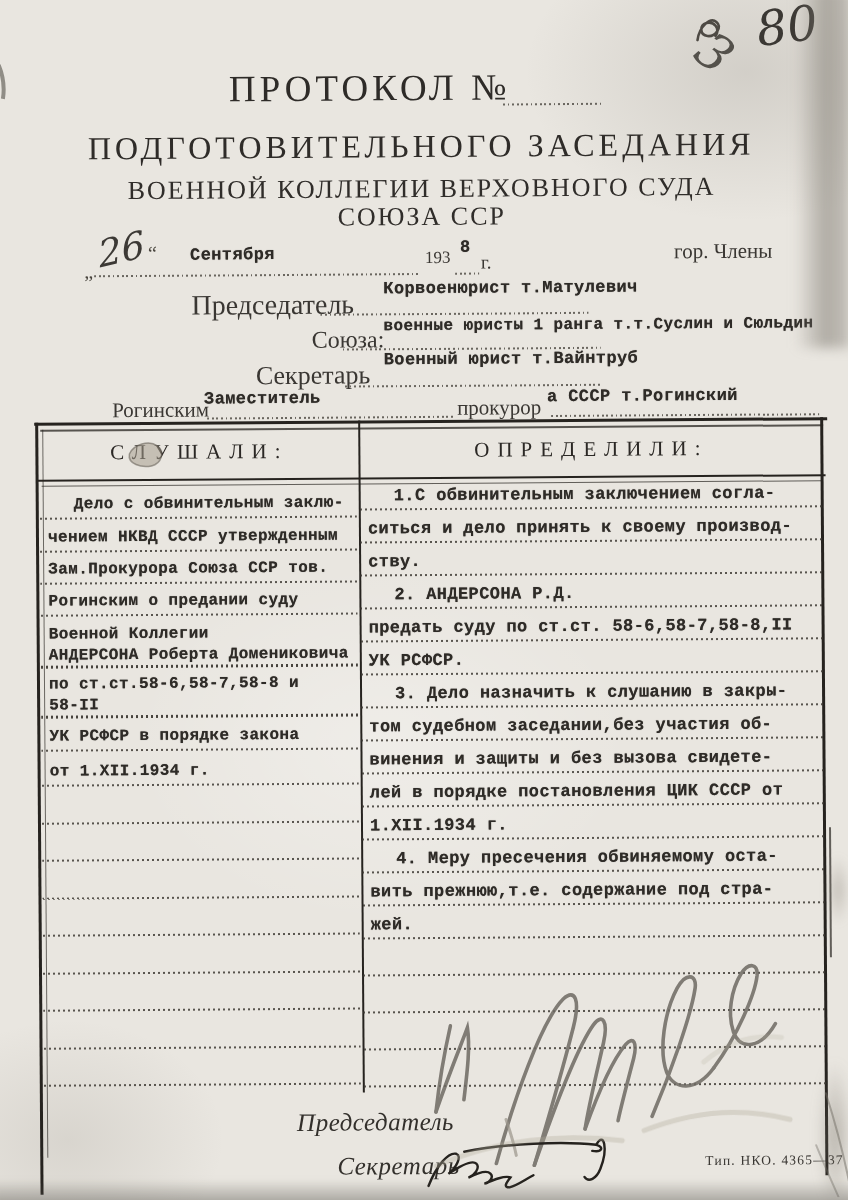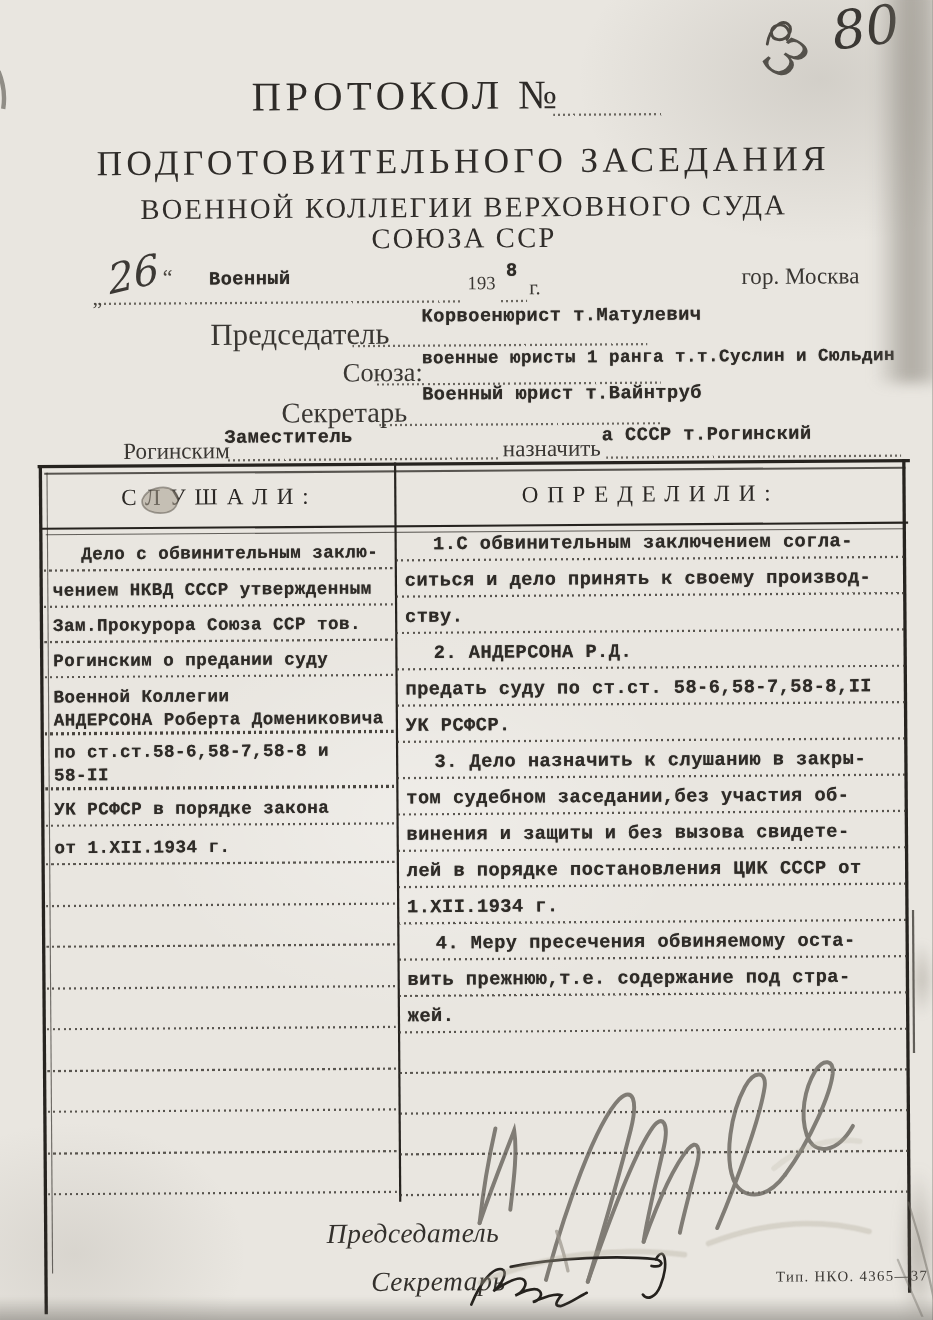--- a/index.html
+++ b/index.html
@@ -51,44 +51,44 @@
 
     <div class="abs title" style="left:232px;top:66px;">ПРОТОКОЛ №</div>
     <div class="abs dotline" style="left:506px;top:104px;width:100px;"></div>
     <div class="abs sub1" style="left:0;top:128px;">ПОДГОТОВИТЕЛЬНОГО ЗАСЕДАНИЯ</div>
     <div class="abs sub2" style="left:0;top:174px;">ВОЕННОЙ КОЛЛЕГИИ ВЕРХОВНОГО СУДА</div>
     <div class="abs sub2" style="left:0;top:202px;">СОЮЗА ССР</div>
 
     <div class="abs hand-serif" style="left:100px;top:226px;font-size:37px;color:#3c3935;transform:rotate(-13deg) skewX(-7deg);">26</div>
     <div class="abs" style="left:86px;top:258px;font-size:20px;color:#4a463f;">„</div>
     <div class="abs" style="left:150px;top:240px;font-size:20px;color:#4a463f;">“</div>
-    <div class="abs tw tw17" style="left:192px;top:244px;">Военный</div>
+    <div class="abs tw tw17" style="left:192px;top:244px;">Сентября</div>
     <div class="abs dotline" style="left:96px;top:273px;width:326px;"></div>
     <div class="abs print" style="left:427px;top:248px;font-size:17px;">193</div>
     <div class="abs tw tw17" style="left:462px;top:238px;">8</div>
     <div class="abs dotline" style="left:457px;top:273px;width:24px;"></div>
     <div class="abs print" style="left:483px;top:252px;font-size:19px;">г.</div>
-    <div class="abs print" style="left:676px;top:241px;font-size:21px;">гор. Москва</div>
+    <div class="abs print" style="left:676px;top:241px;font-size:21px;">гор. Члены</div>
 
     <div class="abs tw tw17" style="left:385px;top:279px;">Корвоенюрист т.Матулевич</div>
     <div class="abs print" style="left:193px;top:288px;font-size:28px;">Председатель</div>
     <div class="abs dotline" style="left:322px;top:313px;width:268px;"></div>
 
     <div class="abs tw tw16" style="left:385px;top:317px;">военные юристы 1 ранга т.т.Суслин и Сюльдин</div>
     <div class="abs print" style="left:313px;top:326px;font-size:24px;">Союза:</div>
     <div class="abs dotline" style="left:344px;top:348px;width:258px;"></div>
 
     <div class="abs tw tw17" style="left:385px;top:350px;">Военный юрист т.Вайнтруб</div>
     <div class="abs print" style="left:257px;top:360px;font-size:26px;">Секретарь</div>
     <div class="abs dotline" style="left:346px;top:385px;width:256px;"></div>
 
     <div class="abs tw tw17" style="left:205px;top:388px;">Заместитель</div>
     <div class="abs print" style="left:113px;top:396px;font-size:21px;">Рогинским</div>
     <div class="abs dotline" style="left:208px;top:416px;width:246px;"></div>
-    <div class="abs print" style="left:458px;top:396px;font-size:21px;">назначить</div>
+    <div class="abs print" style="left:458px;top:396px;font-size:21px;">прокурор</div>
     <div class="abs tw tw17" style="left:548px;top:388px;">а СССР т.Рогинский</div>
     <div class="abs dotline" style="left:552px;top:416px;width:268px;"></div>
 
     <div class="abs hline" style="left:35px;top:420px;width:793px;height:3px;"></div>
     <div class="abs hline" style="left:41px;top:427px;width:783px;height:1.6px;opacity:.75;"></div>
     <div class="abs hline" style="left:38px;top:477px;width:788px;height:2.4px;"></div>
     <div class="abs hline" style="left:42px;top:483px;width:780px;height:1.4px;opacity:.7;"></div>
     <div class="abs vline" style="left:36px;top:420px;width:3.4px;height:772px;"></div>
     <div class="abs vline" style="left:43px;top:427px;width:1.4px;height:728px;opacity:.65;"></div>
     <div class="abs vline" style="left:821px;top:420px;width:3.4px;height:758px;"></div>

